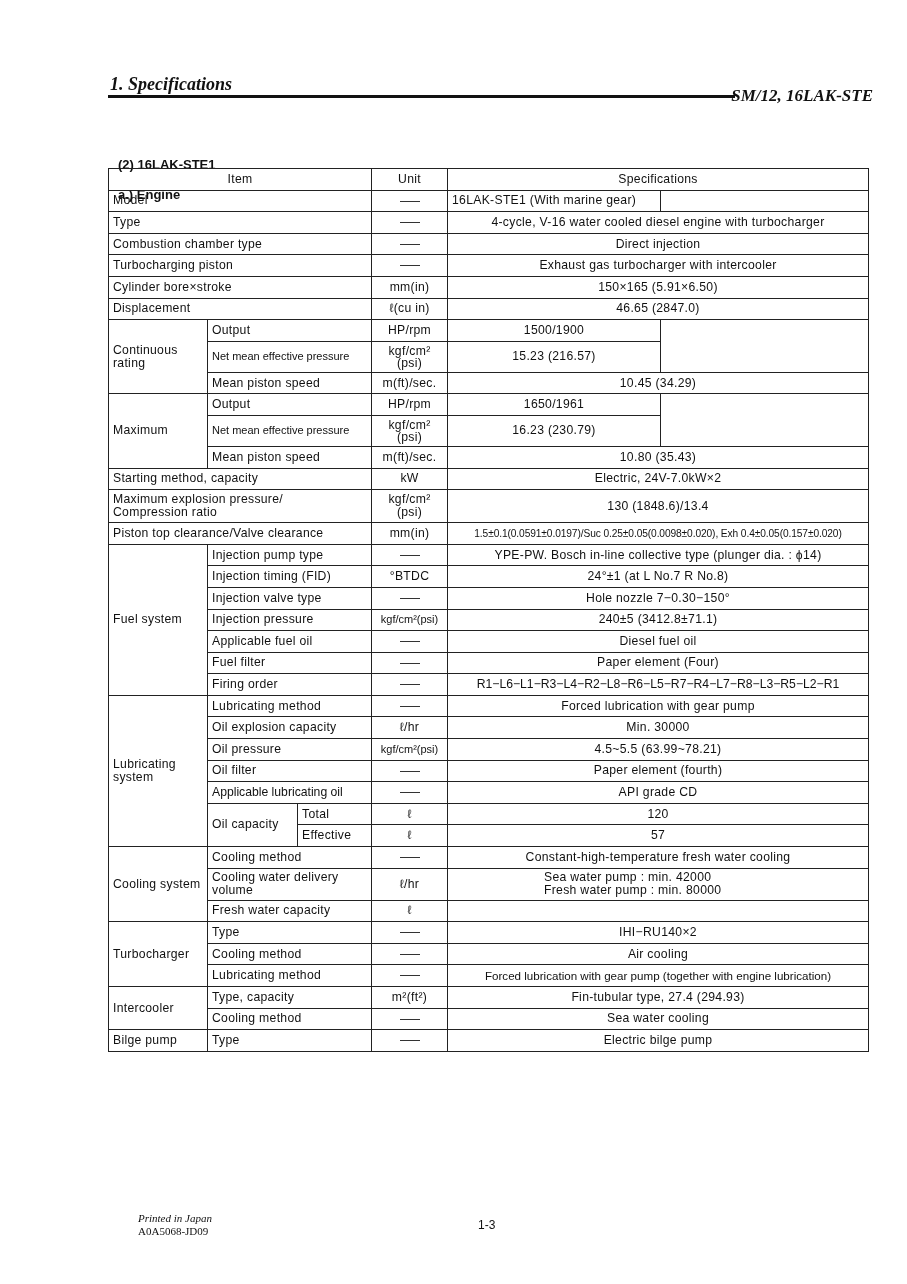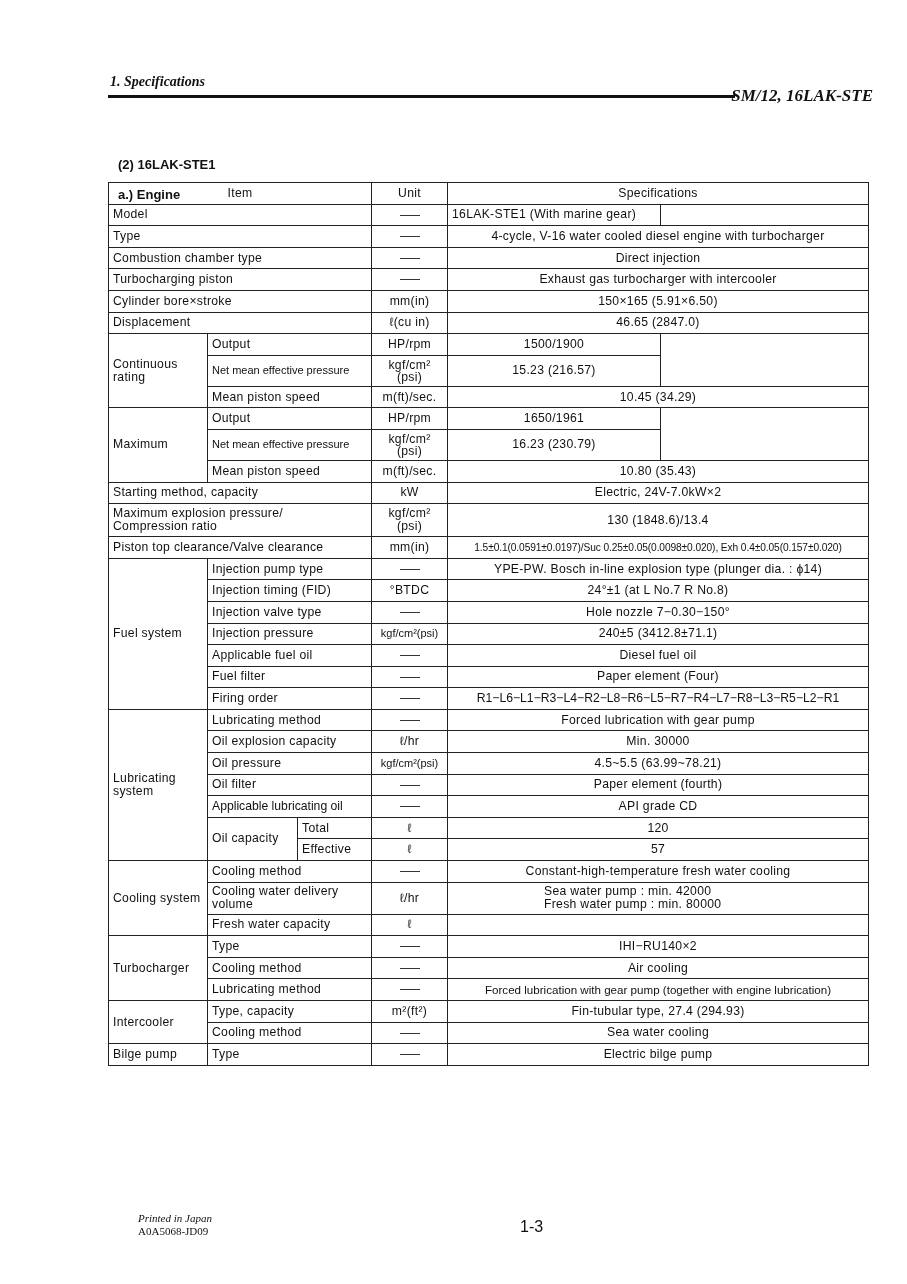--- a/index.html
+++ b/index.html
@@ -1,29 +1,29 @@
 <!DOCTYPE html>
 <html><head>
 <meta charset="utf-8">
 <style>
   html, body { margin:0; padding:0; background:#fff; }
   body { width:907px; height:1284px; position:relative; overflow:hidden; color:#111; font-family:"Liberation Sans", sans-serif; }
-  .hdr-left { position:absolute; left:110px; top:74px; font-family:"Liberation Serif", serif; font-style:italic; font-weight:bold; font-size:14px; }
+  .hdr-left { position:absolute; left:110px; top:74px; font-family:"Liberation Serif", serif; font-style:italic; font-weight:bold; font-size:18px; }
   .hdr-right { position:absolute; right:34px; top:86px; font-family:"Liberation Serif", serif; font-style:italic; font-weight:bold; font-size:17px; }
   .hdr-rule { position:absolute; left:108px; top:95px; width:627px; height:3px; background:#111; }
   .sec { position:absolute; left:118px; font-weight:bold; font-size:13px;margin-top:40px; }
-  table.spec { position:absolute; left:108px; top:182px; border-collapse:collapse; font-size:12.2px; letter-spacing:0.3px; }
+  table.spec { position:absolute; left:108px; top:168px; border-collapse:collapse; font-size:12.2px; letter-spacing:0.3px; }
   table.spec td { border:1px solid #222; padding:0 4px; height:20.6px; line-height:13px; vertical-align:middle; white-space:nowrap; }
   .c { text-align:center; }
   .small { font-size:11px; letter-spacing:0; }
   .tiny { font-size:10.2px; letter-spacing:-0.1px; }
   .dash { display:inline-block; width:20px; border-top:1px solid #333; vertical-align:middle; }
   .foot-left { position:absolute; left:138px; top:1212px; font-family:"Liberation Serif", serif; font-size:11px; line-height:13px; }
   .foot-left .i { font-style:italic; }
-  .pageno { position:absolute; left:478px; top:1218px; font-size:16px;margin-left:42px; }
+  .pageno { position:absolute; left:478px; top:1218px; font-size:12px; }
 </style>
 </head>
 <body>
 
 <div class="hdr-left">1. Specifications</div>
 <div class="hdr-rule"></div>
 <div class="hdr-right">SM/12, 16LAK-STE</div>
 
 <div class="sec" style="top:117px;">(2) 16LAK-STE1</div>
 <div class="sec" style="top:147px;">a.) Engine</div>
@@ -125,21 +125,21 @@
   <tr>
     <td colspan="3">Piston top clearance/Valve clearance</td>
     <td class="c">mm(in)</td>
     <td colspan="2" class="c tiny">1.5±0.1(0.0591±0.0197)/Suc 0.25±0.05(0.0098±0.020), Exh 0.4±0.05(0.157±0.020)</td>
   </tr>
 
   <tr>
     <td rowspan="7">Fuel system</td>
     <td colspan="2">Injection pump type</td>
     <td class="c"><span class="dash"></span></td>
-    <td colspan="2" class="c">YPE-PW. Bosch in-line explosion type (plunger dia. : ϕ14)</td>
+    <td colspan="2" class="c">YPE-PW. Bosch in-line collective type (plunger dia. : ϕ14)</td>
   </tr>
   <tr>
     <td colspan="2">Injection timing (FID)</td>
     <td class="c">°BTDC</td>
     <td colspan="2" class="c">24°±1 (at L No.7 R No.8)</td>
   </tr>
   <tr>
     <td colspan="2">Injection valve type</td>
     <td class="c"><span class="dash"></span></td>
     <td colspan="2" class="c">Hole nozzle 7−0.30−150°</td>

